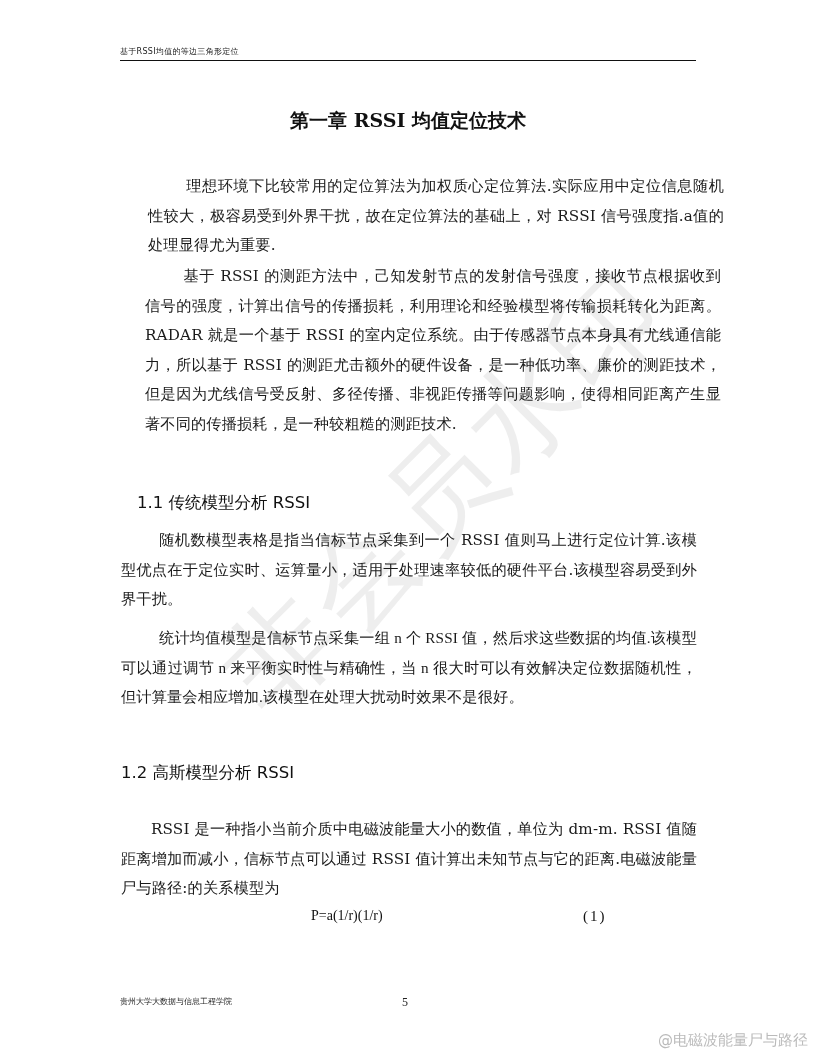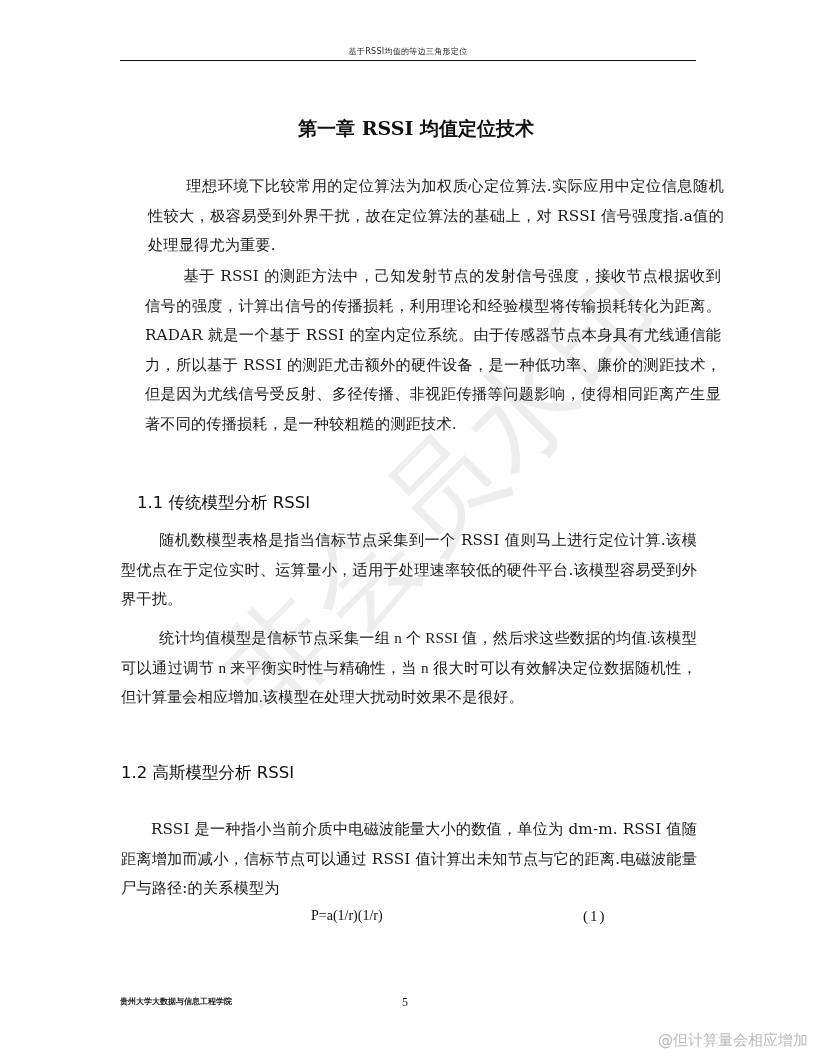--- a/index.html
+++ b/index.html
@@ -1,46 +1,46 @@
 <!DOCTYPE html>
 <html><head>
   <meta charset="utf-8">
   <style>
     html, body { margin: 0; padding: 0; background: #ffffff; }
     body { width: 816px; height: 1056px; position: relative; overflow: hidden;
       font-family: "DejaVu Serif", "Liberation Serif", serif; color: #111; }
-    .page-header { position: absolute; left: 120px; top: 46px; width: 576px; text-align: center;
+    .page-header { position: absolute; left: 120px; top: 46px; width: 576px; 
       font-family: "DejaVu Sans", sans-serif; font-size: 8px; color: #222; letter-spacing: 0.3px; }
     .header-rule { position: absolute; left: 120px; top: 60px; width: 576px; height: 0; border-top: 1.2px solid #111; }
     .chapter-title { position: absolute; left: 120px; top: 108px; width: 576px; text-align: center;
       font-family: "DejaVu Serif", serif; font-weight: bold; font-size: 19px; color: #111; }
     .para { position: absolute; left: 121px; width: 576px; font-size: 15.2px; line-height: 29.5px;
       text-align: justify; text-align-last: left; color: #1a1a1a; letter-spacing: 0.15px; }
     .para .indent { display: inline-block; width: 38px; }
     .section-heading { position: absolute; left: 121px; font-family: "DejaVu Sans", "Liberation Sans", sans-serif;
       font-size: 16.5px; color: #111; }
     .formula { position: absolute; left: 311px; top: 908px; font-family: "Liberation Serif", "DejaVu Serif", serif; font-size: 14px; }
     .formula-number { position: absolute; left: 583px; top: 908px; font-family: "Liberation Serif", "DejaVu Serif", serif; font-size: 15px; letter-spacing: 2px; }
-    .footer-left { position: absolute; left: 120px; top: 996px; font-family: "DejaVu Sans", sans-serif; font-size: 8px; color: #222; font-weight: bold; }
+    .footer-left { position: absolute; left: 120px; top: 996px; font-family: "DejaVu Sans", sans-serif; font-size: 8px; color: #222; }
     .footer-page { position: absolute; left: 402px; top: 995px; font-family: "Liberation Serif", serif; font-size: 12px; color: #222; }
     .watermark { position: absolute; left: 175px; top: 345px; font-family: "DejaVu Sans", sans-serif;
       font-size: 110px; color: rgba(150,150,150,0.16); transform: rotate(-45deg); transform-origin: left top;
       white-space: nowrap; pointer-events: none; top: 640px; left: 190px; letter-spacing: 4px; }
     .brand-watermark { position: absolute; right: 8px; bottom: 6px; font-family: "DejaVu Sans", sans-serif;
       font-size: 15px; color: rgba(130,130,130,0.55); }
   </style>
 </head>
 <body>
 
 <div class="page-header">基于RSSI均值的等边三角形定位</div>
 <div class="header-rule"></div>
 
 <div class="watermark">非会员水印</div>
 
-<h1 class="chapter-title" style="margin:8px;">第一章  RSSI 均值定位技术</h1>
+<h1 class="chapter-title" style="margin:0;">第一章  RSSI 均值定位技术</h1>
 
 <div class="para" style="top:172px;margin-left:27px;"><span class="indent"></span><span>理想环境下比较常用的定位算法为加权质心定位算法.实际应用中定位信息随机性较大，极容易受到外界干扰，故在定位算法的基础上，对 RSSI 信号强度指.a值的处理显得尤为重要.</span></div>
 
 <div class="para" style="top:262px;margin-left:24px;"><span class="indent"></span><span>基于 RSSI 的测距方法中，己知发射节点的发射信号强度，接收节点根据收到信号的强度，计算出信号的传播损耗，利用理论和经验模型将传输损耗转化为距离。RADAR 就是一个基于 RSSI 的室内定位系统。由于传感器节点本身具有尤线通信能力，所以基于 RSSI 的测距尤击额外的硬件设备，是一种低功率、廉价的测距技术，但是因为尤线信号受反射、多径传播、非视距传播等问题影响，使得相同距离产生显著不同的传播损耗，是一种较粗糙的测距技术.</span></div>
 
 <h2 class="section-heading" style="top:476px; margin:16px; font-weight:normal;">1.1 传统模型分析 RSSI</h2>
 
 <div class="para" style="top:526px;"><span class="indent"></span><span>随机数模型表格是指当信标节点采集到一个 RSSI 值则马上进行定位计算.该模型优点在于定位实时、运算量小，适用于处理速率较低的硬件平台.该模型容易受到外界干扰。</span></div>
 
 <div class="para" style="top:623px;font-family:Liberation Serif, serif;"><span class="indent"></span><span>统计均值模型是信标节点采集一组 n 个 RSSI 值，然后求这些数据的均值.该模型可以通过调节 n 来平衡实时性与精确性，当 n 很大时可以有效解决定位数据随机性，但计算量会相应增加.该模型在处理大扰动时效果不是很好。</span></div>
@@ -48,13 +48,13 @@
 <h2 class="section-heading" style="top:762px; margin:0; font-weight:normal;">1.2 高斯模型分析 RSSI</h2>
 
 <div class="para" style="top:815px;"><span class="indent" style="width:30px;"></span><span>RSSI 是一种指小当前介质中电磁波能量大小的数值，单位为 dm-m. RSSI 值随距离增加而减小，信标节点可以通过 RSSI 值计算出未知节点与它的距离.电磁波能量尸与路径:的关系模型为</span></div>
 
 <div class="formula">P=a(1/r)(1/r)</div>
 <div class="formula-number">(1)</div>
 
 <div class="footer-left">贵州大学大数据与信息工程学院</div>
 <div class="footer-page">5</div>
 
-<div class="brand-watermark">@但计算量会相应增加</div>
+<div class="brand-watermark">@电磁波能量尸与路径</div>
 
 </body></html>

